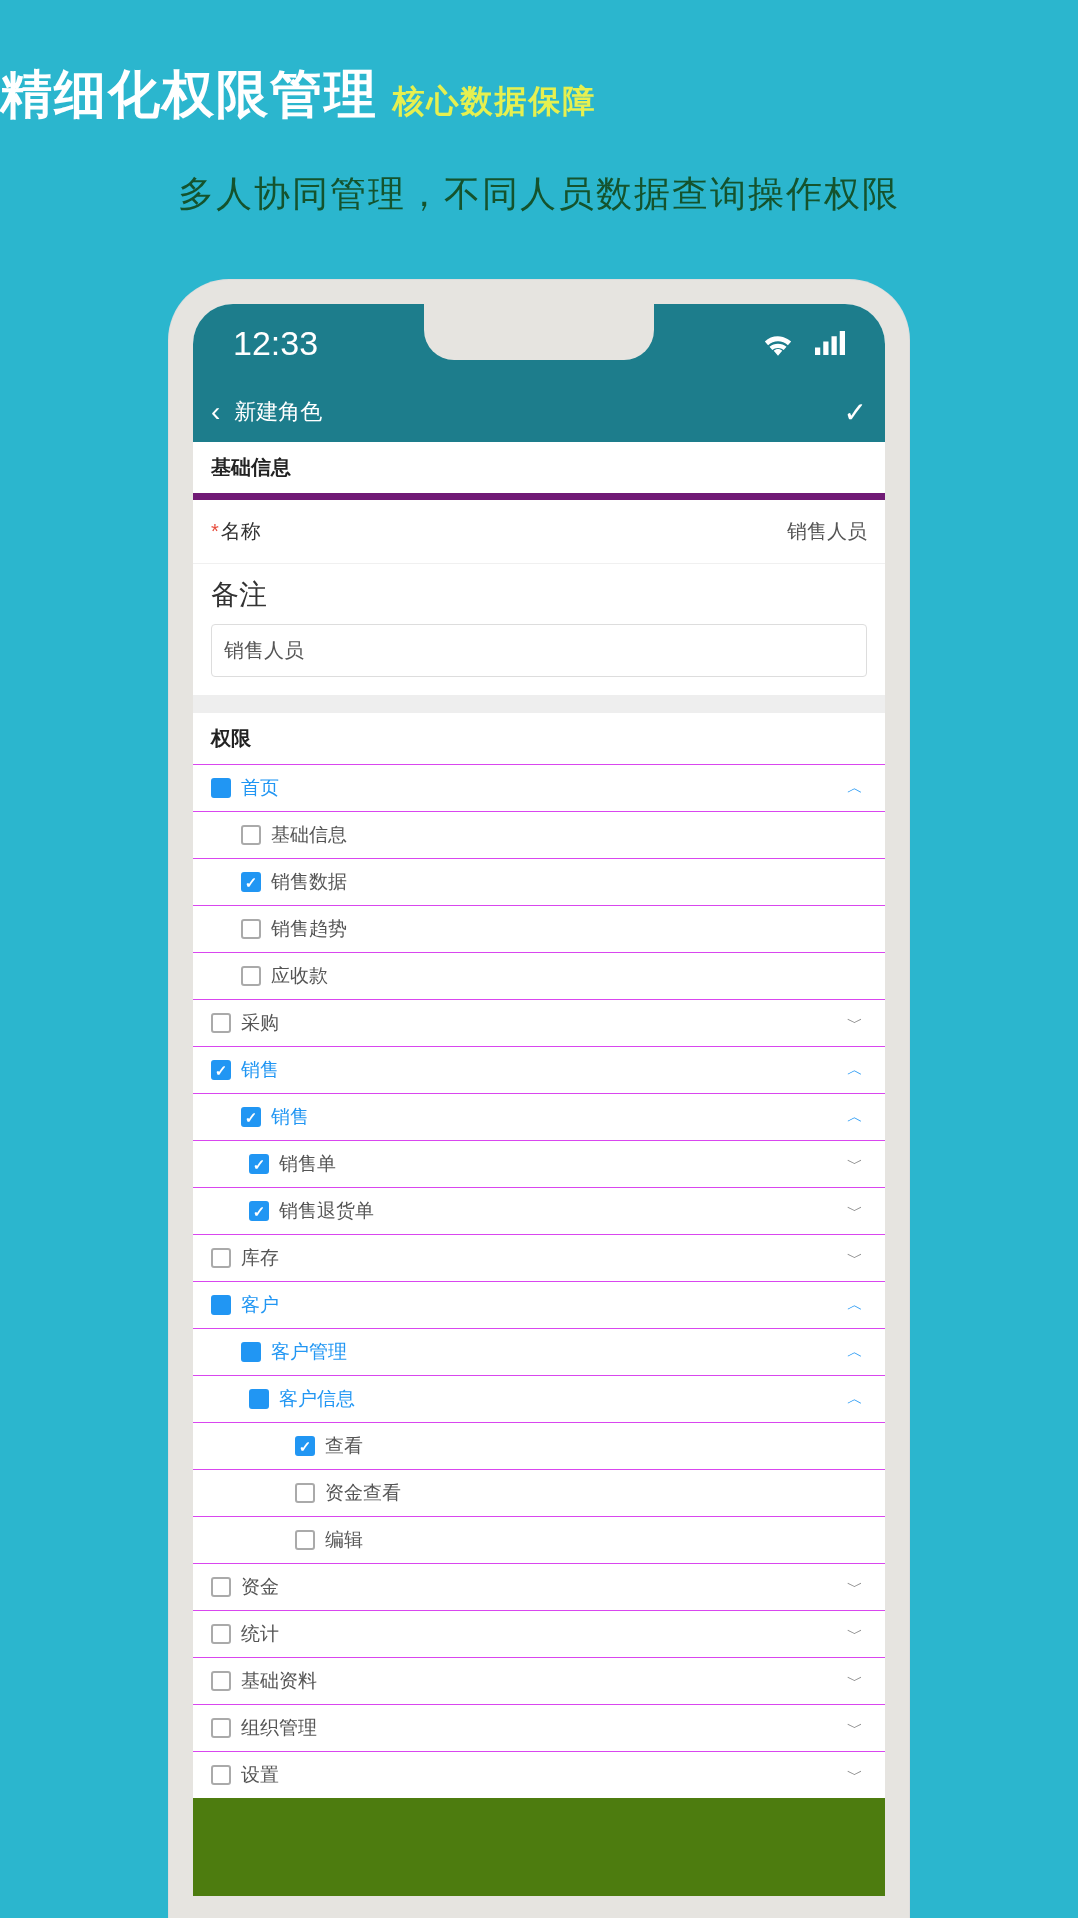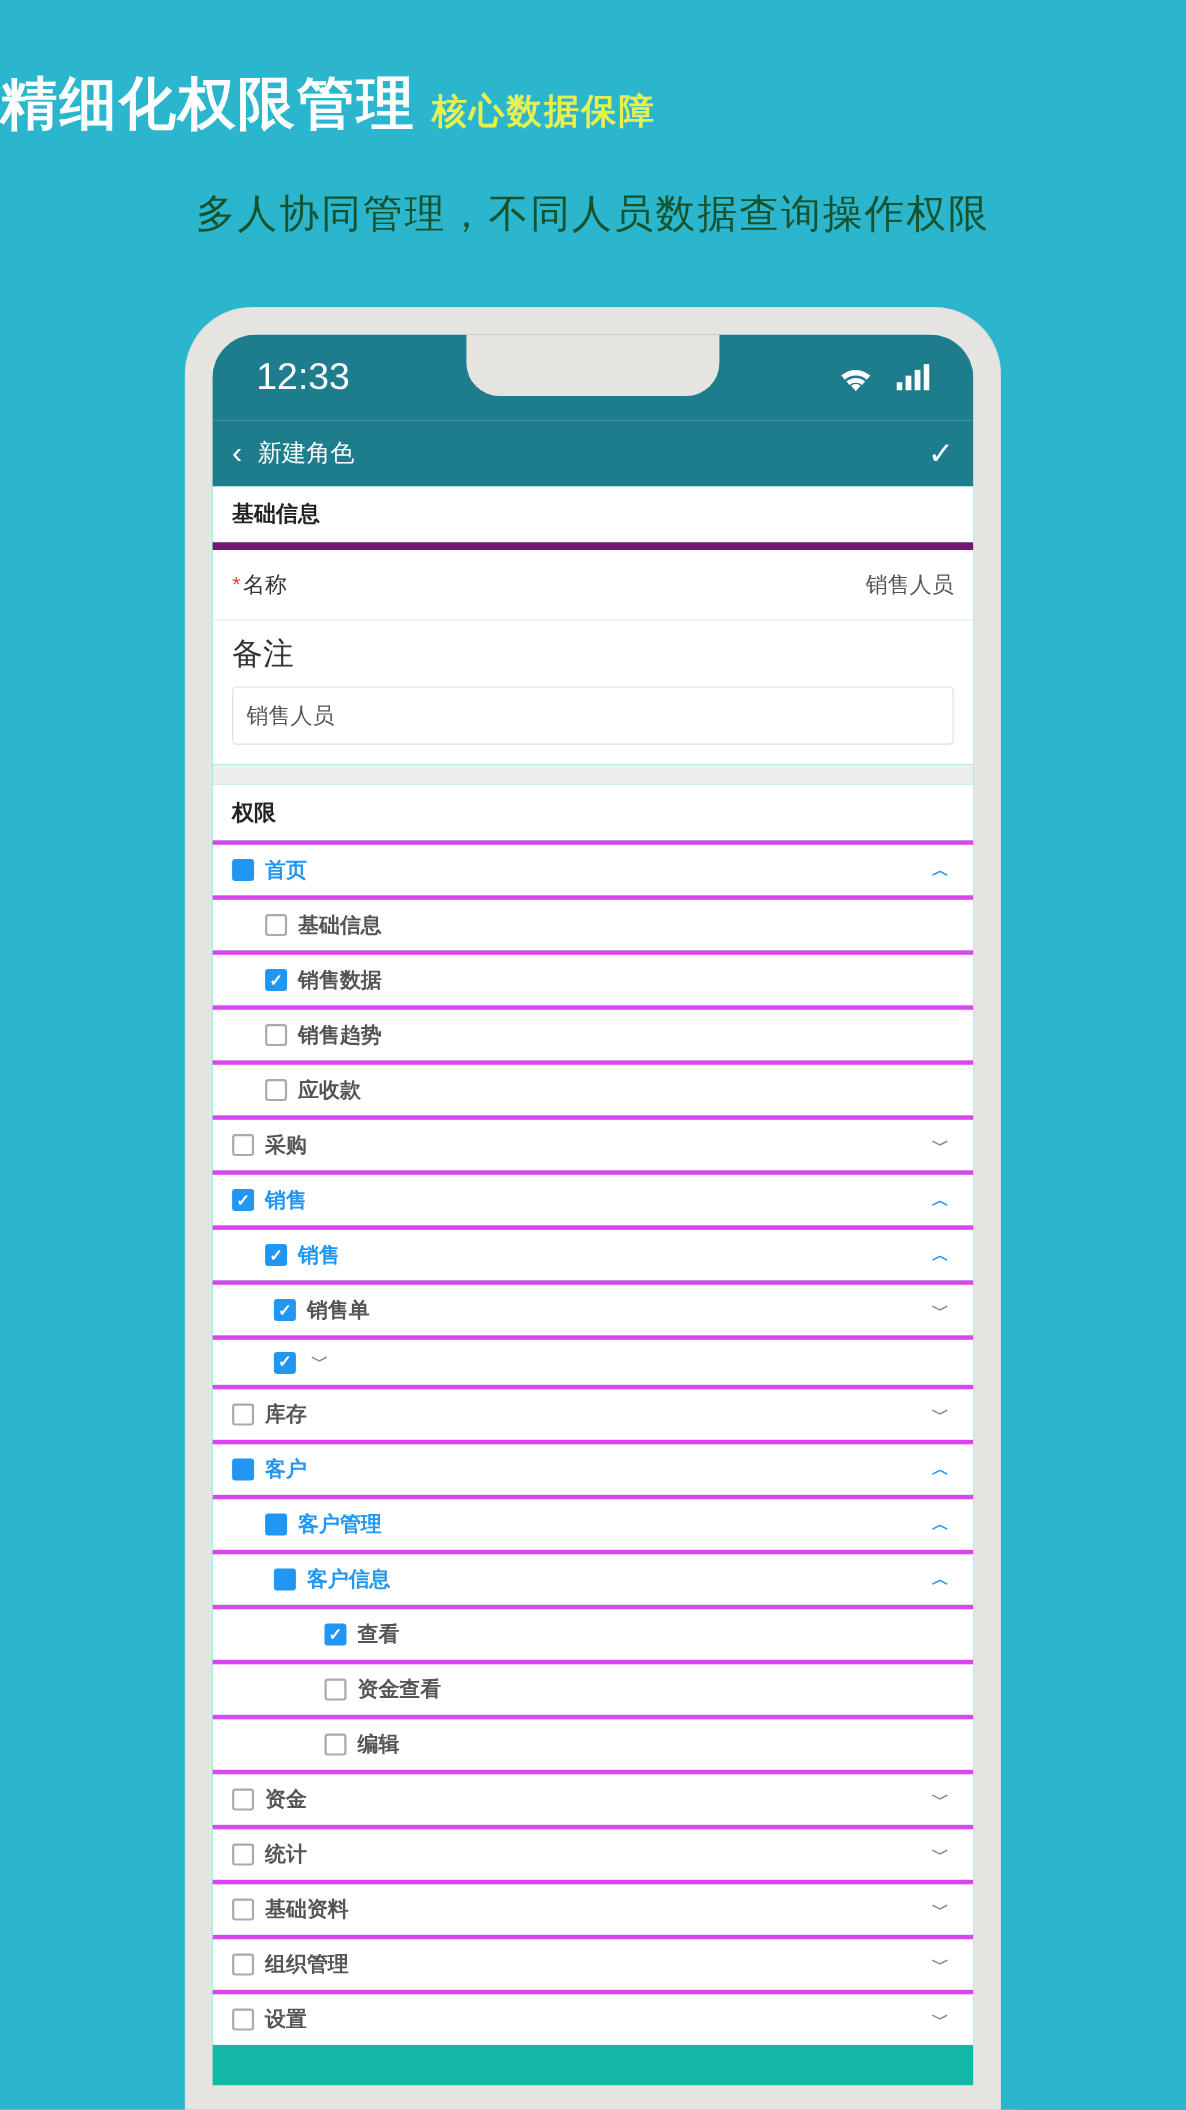--- a/index.html
+++ b/index.html
@@ -95,21 +95,21 @@
     color: #fff;
     justify-content: space-between;
   }
   .nav-left { display: flex; align-items: center; gap: 14px; }
   .nav-title { font-size: 22px; }
   .back-icon { font-size: 28px; }
   .check-icon { font-size: 28px; }
 
   
   .content {
-    background: #14b8a6;
+    background: #4d7c0f;
     height: calc(100% - 138px);
     overflow: hidden;
   }
   .section-header {
     background: #fff;
     padding: 12px 18px;
     font-weight: 700;
     font-size: 20px;
     color: #222;
   }
@@ -142,24 +142,23 @@
   }
   .gap { height: 18px; background: #eee; }
 
   
   .perm-row {
     background: #fff;
     display: flex;
     align-items: center;
     padding: 10px 18px;
     font-size: 19px;
-    border-top: 4px solid #d946ef;
+    border-top: 1px solid #d946ef;
     position: relative;
     min-height: 44px;
-    font-weight: bold;
   }
   .perm-row.lvl0 { padding-left: 18px; }
   .perm-row.lvl1 { padding-left: 48px; }
   .perm-row.lvl2 { padding-left: 56px; }
   .perm-row.lvl3 { padding-left: 102px; }
   .chk {
     width: 20px; height: 20px;
     border: 2px solid #aaa;
     border-radius: 3px;
     margin-right: 10px;
@@ -283,20 +282,21 @@
             <span class="perm-label blue">销售</span>
             <span class="caret up">︿</span>
           </div>
           <div class="perm-row lvl2">
             <span class="chk checked"></span>
             <span class="perm-label gray">销售单</span>
             <span class="caret down">﹀</span>
           </div>
           <div class="perm-row lvl2">
             <span class="chk checked"></span>
+            <span class="perm-label gray">销售退货单</span>
             <span class="caret down">﹀</span>
           </div>
           <div class="perm-row lvl0">
             <span class="chk"></span>
             <span class="perm-label gray">库存</span>
             <span class="caret down">﹀</span>
           </div>
           <div class="perm-row lvl0">
             <span class="chk square"></span>
             <span class="perm-label blue">客户</span>

